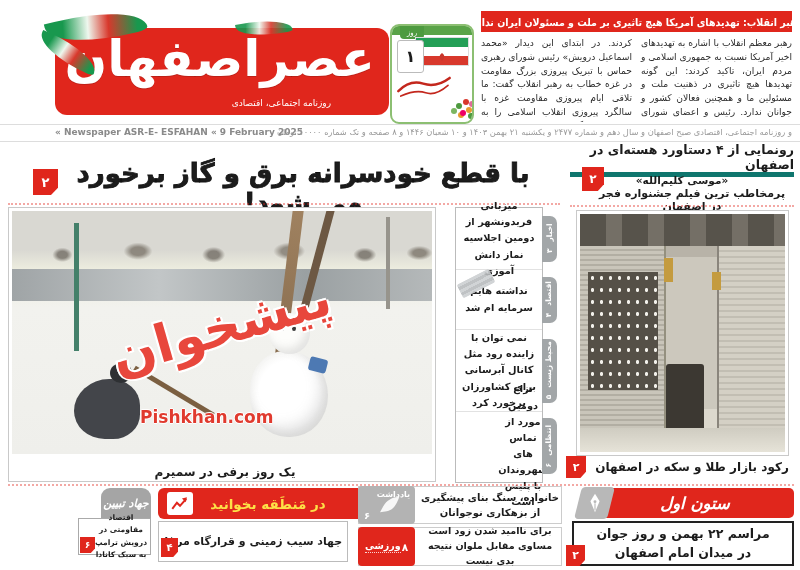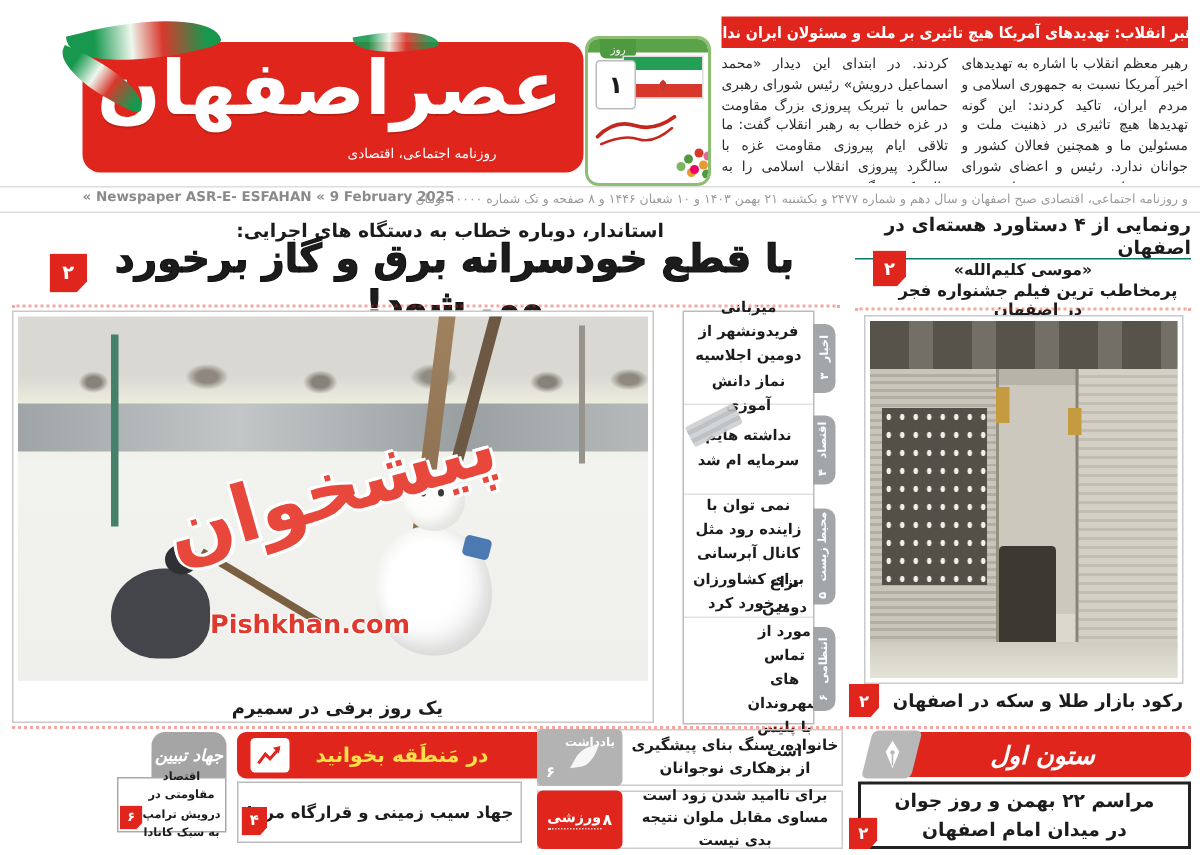--- a/index.html
+++ b/index.html
@@ -48,21 +48,21 @@
          clip-path:polygon(0 0,100% 0,100% 72%,72% 100%,0 100%);}
 
   
   .lead-kicker{left:60px;top:146px;width:480px;text-align:center;font-weight:bold;font-size:12.5px;direction:rtl;}
   .lead-headline{left:64px;top:158px;width:478px;text-align:center;font-weight:bold;font-size:26px;
                  direction:rtl;-webkit-text-stroke:.8px #111;letter-spacing:-1px;}
   .lead-badge{left:33px;top:169px;width:25px;height:26px;font-size:13px;}
   .dotrule{border-top:2px dotted rgba(224,38,28,.4);}
 
   
-  .rc-box1{left:570px;top:142px;width:224px;height:30px;border-bottom:1px solid #0f766e;
+  .rc-box1{left:570px;top:142px;width:224px;height:30px;border-bottom:5px solid #0f766e;
            font-weight:bold;font-size:12.5px;direction:rtl;}
   .rc-line1{left:570px;top:174px;width:224px;text-align:center;font-weight:bold;font-size:10.5px;direction:rtl;}
   .rc-line2{left:592px;top:187px;width:200px;text-align:center;font-weight:bold;font-size:11px;direction:rtl;}
   .rc-badge{left:582px;top:167px;width:22px;height:24px;font-size:12px;}
   .rc-photo{left:576px;top:210px;width:213px;height:246px;border:1px solid #c9c9c9;background:#fff;padding:3px;box-sizing:border-box;}
   .bazaar{position:relative;width:100%;height:100%;overflow:hidden;
           background:linear-gradient(#8a857b 0 13%,#b8b3a8 13% 18%,#ccc8bd 18% 82%,#dcd8cd 82%);}
   .bz-ceiling{left:0;right:0;top:0;height:32px;
       background:repeating-linear-gradient(90deg,#57534b 0 26px,#746f66 26px 42px);}
   .bz-left{left:0;top:32px;width:84px;bottom:24px;
@@ -209,21 +209,20 @@
       <span>کردند. در ابتدای این دیدار «محمد اسماعیل درویش» رئیس شورای رهبری حماس با تبریک پیروزی بزرگ مقاومت در غزه خطاب به رهبر انقلاب گفت: ما تلاقی ایام پیروزی مقاومت غزه با سالگرد پیروزی انقلاب اسلامی را به فال نیک می گیریم و ...</span>
       <b>صفحه ۱</b>
     </div>
   </div>
 
   <div class="abs rule" style="left:0;right:0;top:124px;"></div>
   <div class="abs info-en">« Newspaper ASR-E- ESFAHAN « 9 February 2025</div>
   <div class="abs info-fa">و روزنامه اجتماعی، اقتصادی صبح اصفهان و سال دهم و شماره ۲۴۷۷ و یکشنبه ۲۱ بهمن ۱۴۰۳ و ۱۰ شعبان ۱۴۴۶ و ۸ صفحه و تک شماره ۱۰۰۰۰ تومان</div>
   <div class="abs rule" style="left:0;right:0;top:141px;"></div>
 
-  <div class="abs lead-kicker">استاندار، دوباره خطاب به دستگاه های اجرایی:</div>
   <div class="abs lead-headline">با قطع خودسرانه برق و گاز برخورد می شود!</div>
   <div class="abs badge lead-badge">۲</div>
   <div class="abs dotrule" style="left:8px;top:203px;width:552px;"></div>
 
   <div class="abs rc-box1 center">رونمایی از ۴ دستاورد هسته‌ای در اصفهان</div>
   <div class="abs rc-line1">«موسی کلیم‌الله»</div>
   <div class="abs rc-line2">پرمخاطب ترین فیلم جشنواره فجر در اصفهان</div>
   <div class="abs badge rc-badge">۲</div>
   <div class="abs dotrule" style="left:570px;top:205px;width:224px;"></div>
 

